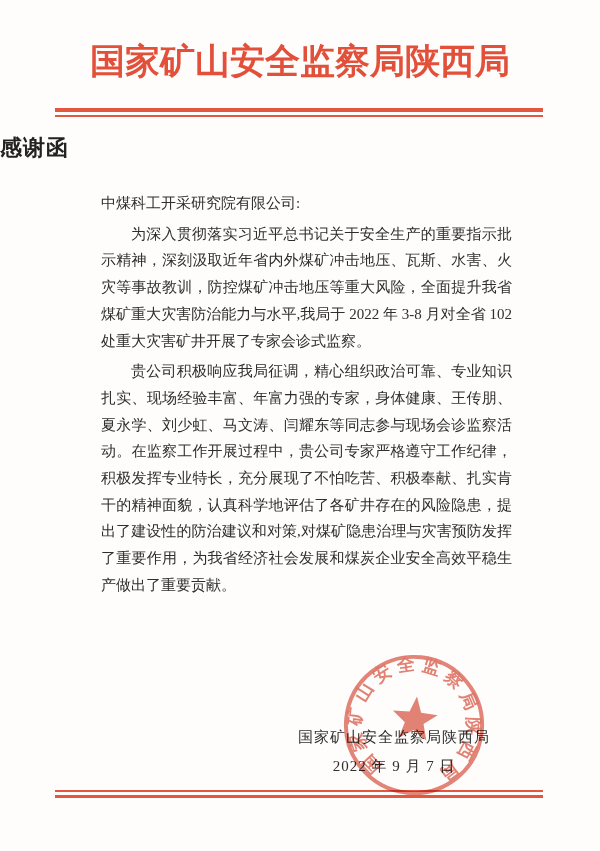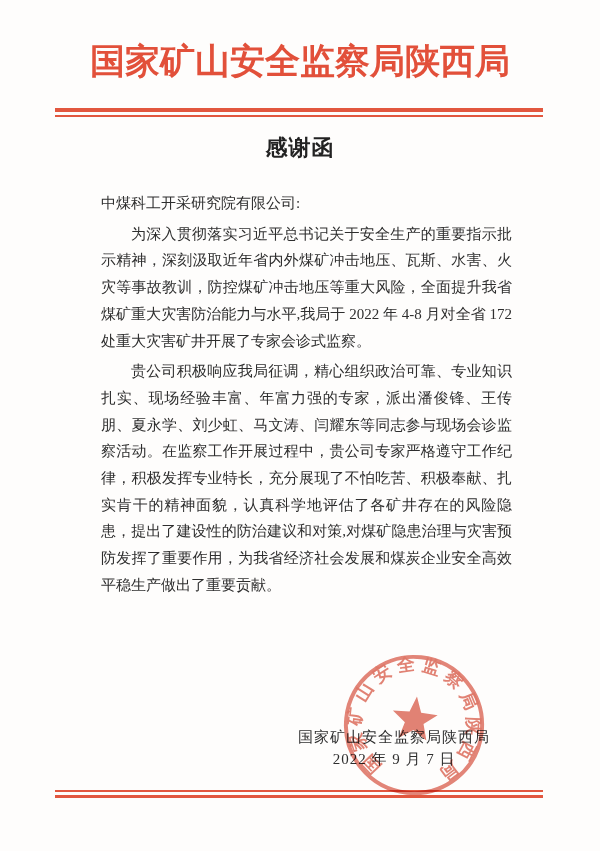--- a/index.html
+++ b/index.html
@@ -12,36 +12,36 @@
     font-size:35px;font-weight:bold;color:#e2503a;letter-spacing:0px;white-space:nowrap;
   }
   .rule{position:absolute;left:55px;width:488px;}
   .rule-top{top:108px;}
   .rule-top .bar1{height:4px;background:#e2573f;}
   .rule-top .bar2{height:2px;background:#e2573f;margin-top:3px;}
   .rule-bottom{top:790px;}
   .rule-bottom .bar1{height:2px;background:#e2573f;}
   .rule-bottom .bar2{height:3px;background:#e2573f;margin-top:3px;}
   .doc-title{
-    position:absolute;top:133px;left:0;right:0;text-align:center;
+    position:absolute;top:133px;left:0;right:0;text-align:left;
     font-size:22px;font-weight:bold;color:#222222;letter-spacing:1px;
   }
   .content{
     position:absolute;top:186px;left:97px;width:419px;
     font-size:15px;line-height:26.7px;color:#2e2e2e;
     text-align:justify;text-justify:inter-character;
   }
   .content p{margin:4px;}
   .content p.indent{text-indent:2em;}
   .signature{
     position:absolute;top:728px;right:110px;text-align:center;z-index:2;
     color:#2e2e2e;font-size:15px;white-space:nowrap;
   }
   .sig-agency{letter-spacing:1px;}
-  .sig-date{margin-top:3px;letter-spacing:1px;}
+  .sig-date{margin-top:10px;letter-spacing:1px;}
   .seal{
     position:absolute;left:340px;top:651px;width:148px;height:148px;
     z-index:3;opacity:0.82;mix-blend-mode:multiply;transform:rotate(6deg);
   }
 </style>
 </head>
 <body>
 
 <div class="page">
 
@@ -49,22 +49,22 @@
 
   <div class="rule rule-top">
     <div class="bar1"></div>
     <div class="bar2"></div>
   </div>
 
   <div class="doc-title">感谢函</div>
 
   <div class="content">
     <p>中煤科工开采研究院有限公司:</p>
-    <p class="indent">为深入贯彻落实习近平总书记关于安全生产的重要指示批示精神，深刻汲取近年省内外煤矿冲击地压、瓦斯、水害、火灾等事故教训，防控煤矿冲击地压等重大风险，全面提升我省煤矿重大灾害防治能力与水平,我局于 2022 年 4-8 月对全省 172 处重大灾害矿井开展了专家会诊式监察。</p>
-    <p class="indent">贵公司积极响应我局征调，精心组织政治可靠、专业知识扎实、现场经验丰富、年富力强的专家，派出潘俊锋、王传朋、夏永学、刘少虹、马文涛、闫耀东等同志参与现场会诊监察活动。在监察工作开展过程中，贵公司专家严格遵守工作纪律，积极发挥专业特长，充分展现了不怕吃苦、积极奉献、扎实肯干的精神面貌，认真科学地评估了各矿井存在的风险隐患，提出了建设性的防治建议和对策,对煤矿隐患治理与灾害预防发挥了重要作用，为我省经济社会发展和煤炭企业安全高效平稳生产做出了重要贡献。</p>
+    <p class="indent">为深入贯彻落实习近平总书记关于安全生产的重要指示批示精神，深刻汲取近年省内外煤矿冲击地压、瓦斯、水害、火灾等事故教训，防控煤矿冲击地压等重大风险，全面提升我省煤矿重大灾害防治能力与水平,我局于 2022 年 3-8 月对全省 102 处重大灾害矿井开展了专家会诊式监察。</p>
+    <p class="indent">贵公司积极响应我局征调，精心组织政治可靠、专业知识扎实、现场经验丰富、年富力强的专家，身体健康、王传朋、夏永学、刘少虹、马文涛、闫耀东等同志参与现场会诊监察活动。在监察工作开展过程中，贵公司专家严格遵守工作纪律，积极发挥专业特长，充分展现了不怕吃苦、积极奉献、扎实肯干的精神面貌，认真科学地评估了各矿井存在的风险隐患，提出了建设性的防治建议和对策,对煤矿隐患治理与灾害预防发挥了重要作用，为我省经济社会发展和煤炭企业安全高效平稳生产做出了重要贡献。</p>
   </div>
 
   <div class="signature">
     <div class="sig-agency">国家矿山安全监察局陕西局</div>
     <div class="sig-date">2022 年 9 月 7 日</div>
   </div>
 
   <svg class="seal" viewBox="0 0 150 150" xmlns="http://www.w3.org/2000/svg">
     <circle cx="75" cy="75" r="69" fill="none" stroke="#d85a48" stroke-width="4" stroke-opacity="0.9"></circle>
     <path id="sealTextPath" d="M 47.3 119.7 A 54 54 0 1 1 102.7 119.7" fill="none" stroke="none"></path>

